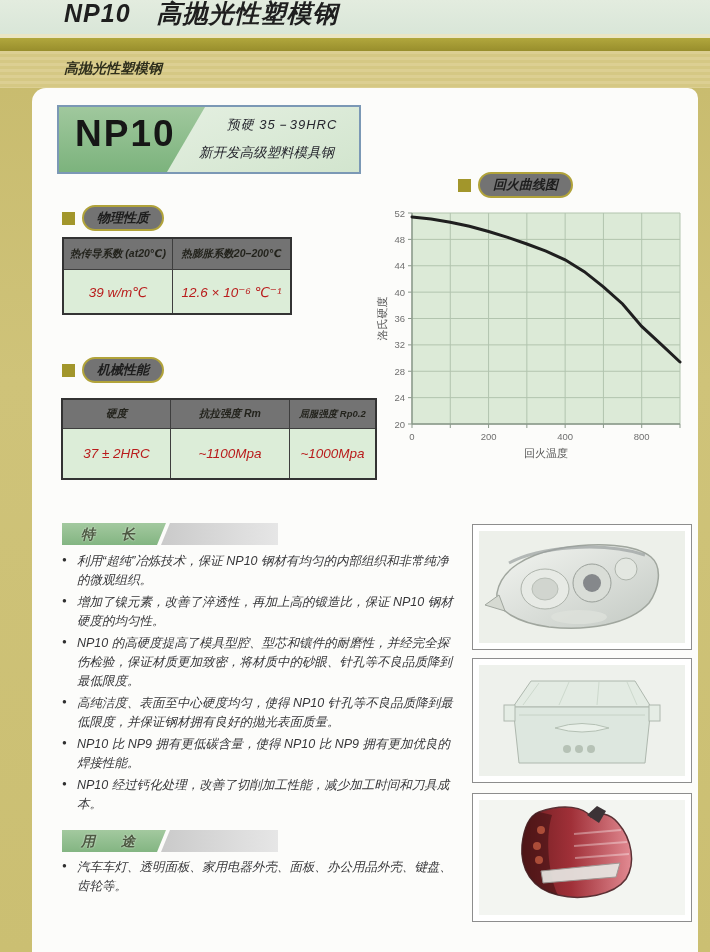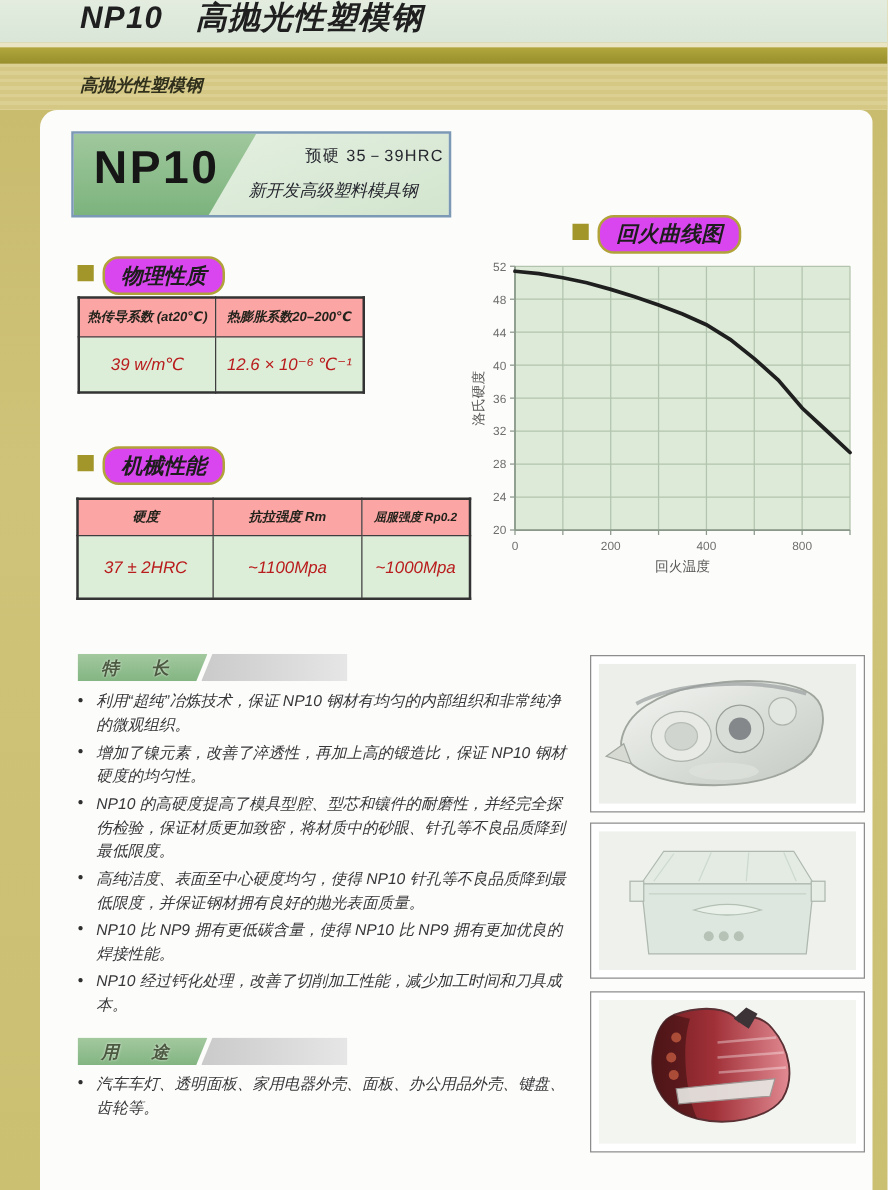--- a/index.html
+++ b/index.html
@@ -17,34 +17,34 @@
   .subtitle{left:64px;top:60px;font-size:14px;font-weight:bold;font-style:italic;color:#30301d;}
   .panel{left:32px;top:88px;width:666px;height:864px;background:#fcfcfa;border-radius:14px 10px 0 0;}
 
   
   .npbox{left:57px;top:105px;width:300px;height:65px;border:2px solid #7b98b5;
          background:linear-gradient(160deg,#e9f2e6,#d2e5ce);}
   .npgreen{left:0;top:0;width:160px;height:65px;
            clip-path:polygon(0 0,146px 0,108px 100%,0 100%);
            background:linear-gradient(180deg,#a0c89d,#7cb37d);}
   .npname{left:16px;top:6px;font-size:37px;font-weight:bold;color:#161616;letter-spacing:2px;}
-  .npline1{left:150px;top:9px;width:146px;text-align:right;font-size:13px;color:#26262e;letter-spacing:1px;}
+  .npline1{left:150px;top:9px;width:146px;text-align:center;font-size:13px;font-style:italic;color:#26262e;letter-spacing:1px;}
   .npline2{left:140px;top:37px;width:158px;text-align:left;font-size:13.5px;font-style:italic;color:#26262e;}
 
   
   .gold-sq{width:13px;height:13px;background:#a2962b;}
-  .pill{border:2px solid #b1a33a;border-radius:13px;background:#d946ef;
-        font-size:17px;font-weight:bold;font-style:italic;color:#1d1d1d;
+  .pill{border:2px solid #b1a33a;border-radius:13px;background:#737373;
+        font-size:13px;font-weight:bold;font-style:italic;color:#1d1d1d;
         padding:2px 13px;white-space:nowrap;}
 
   
   table.spec{border-collapse:collapse;table-layout:fixed;}
   table.spec td{border:1.6px solid #3e3e3e;text-align:center;vertical-align:middle;}
   table.spec{border:2px solid #333;}
-  td.th{background:#fca5a5;font-size:10.5px;font-weight:bold;font-style:italic;color:#23231c;}
+  td.th{background:#737373;font-size:10.5px;font-weight:bold;font-style:italic;color:#23231c;}
   td.tv{background:#dcedd8;font-size:13.5px;font-style:italic;color:#b91c1c;}
   .phys{left:62px;top:237px;}
   .mech{left:61px;top:398px;}
 
   
   .chart-wrap{left:374px;top:202px;width:318px;height:262px;}
   .tick{font-size:9.5px;fill:#6f6f6f;}
   .axis-title{font-size:11px;fill:#585858;}
 
   

